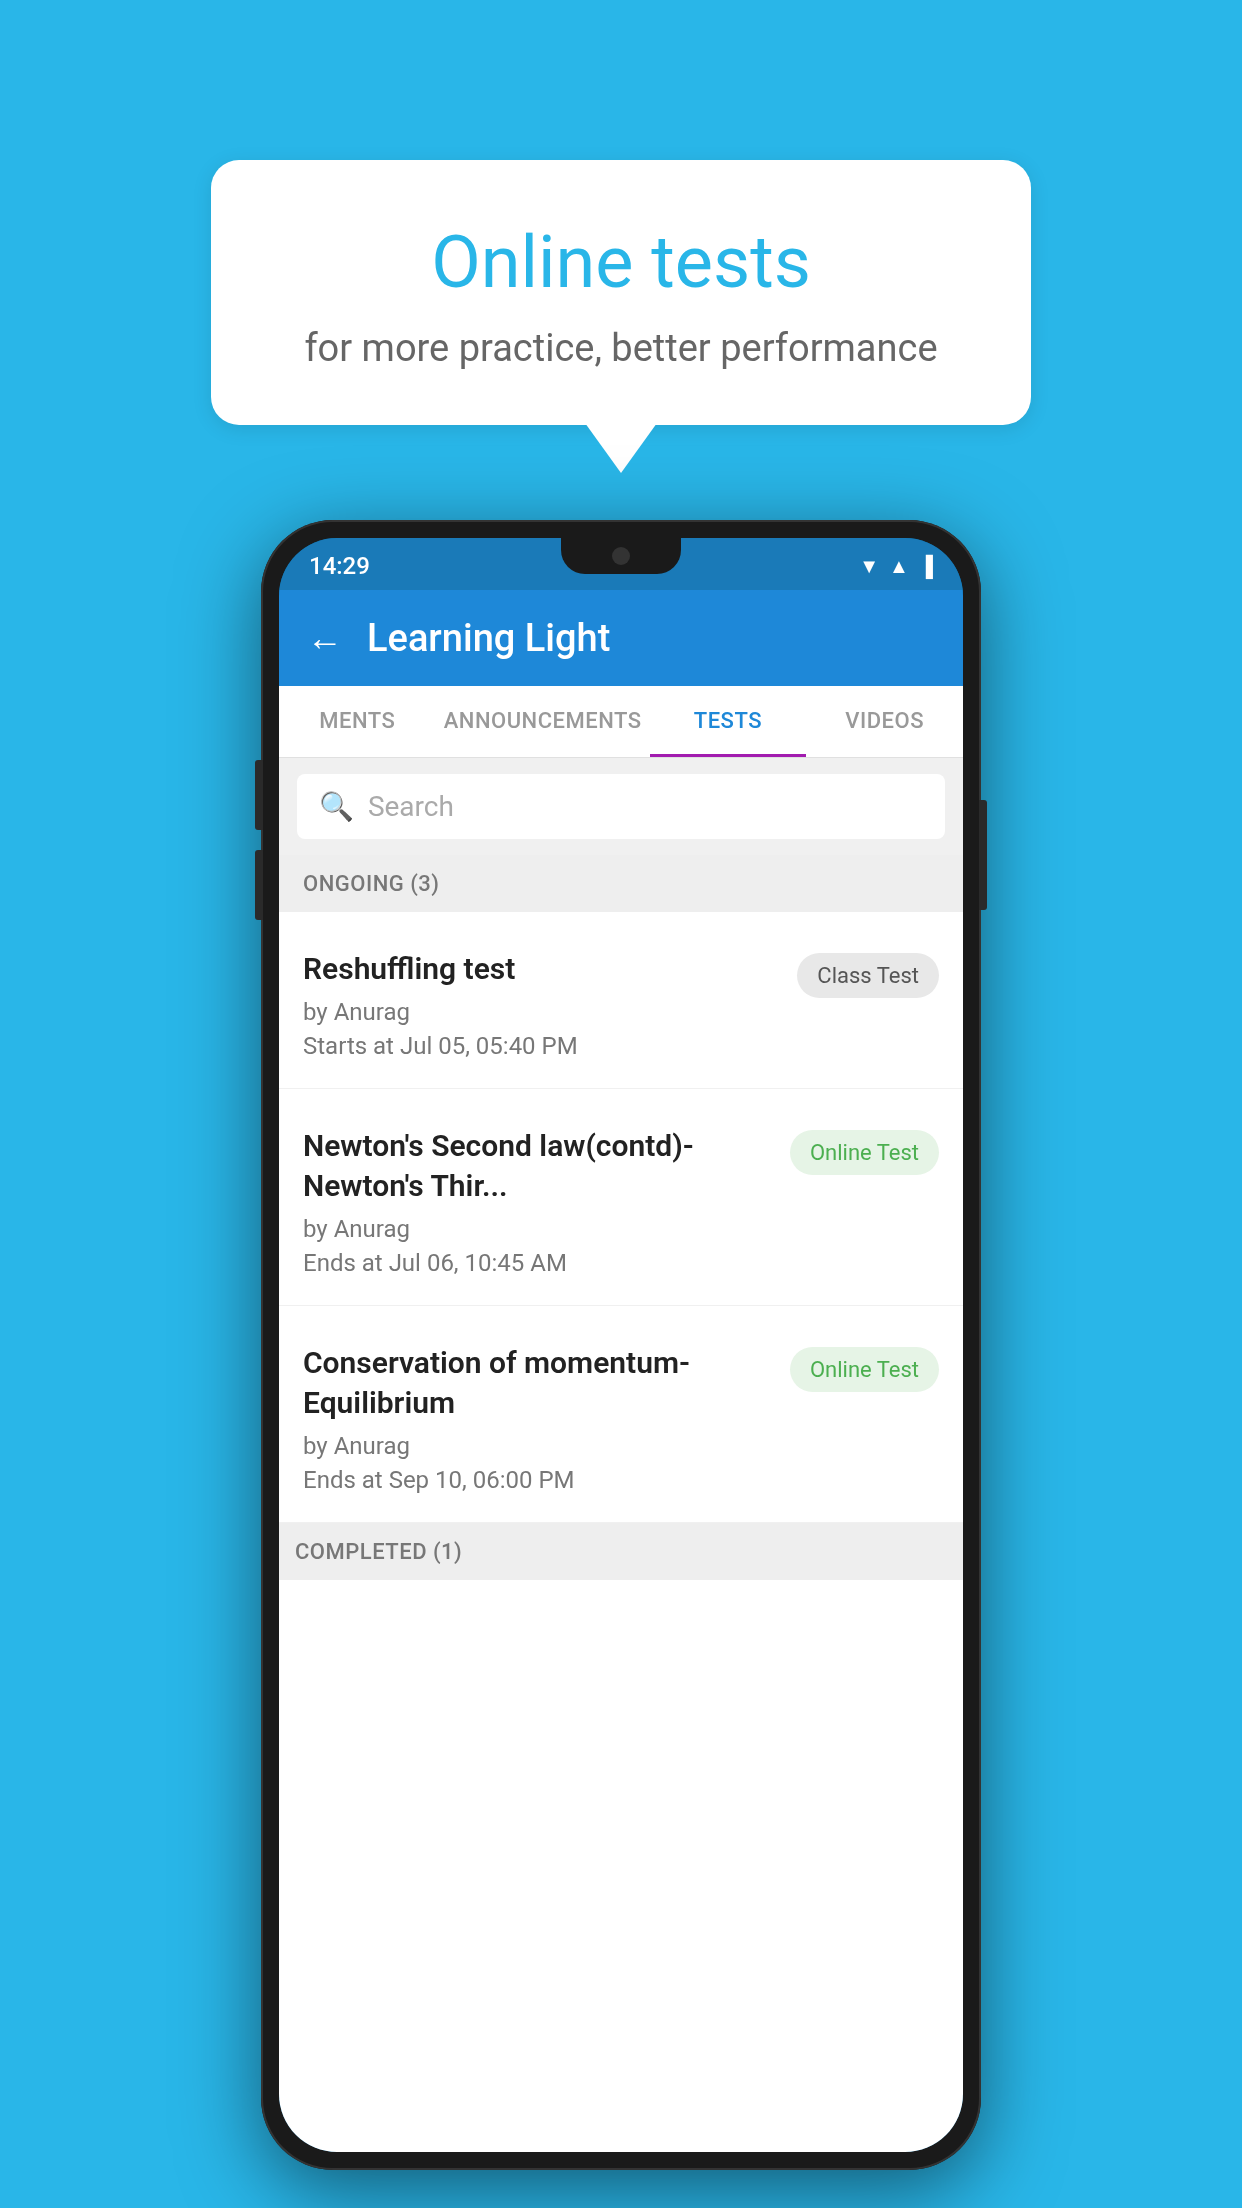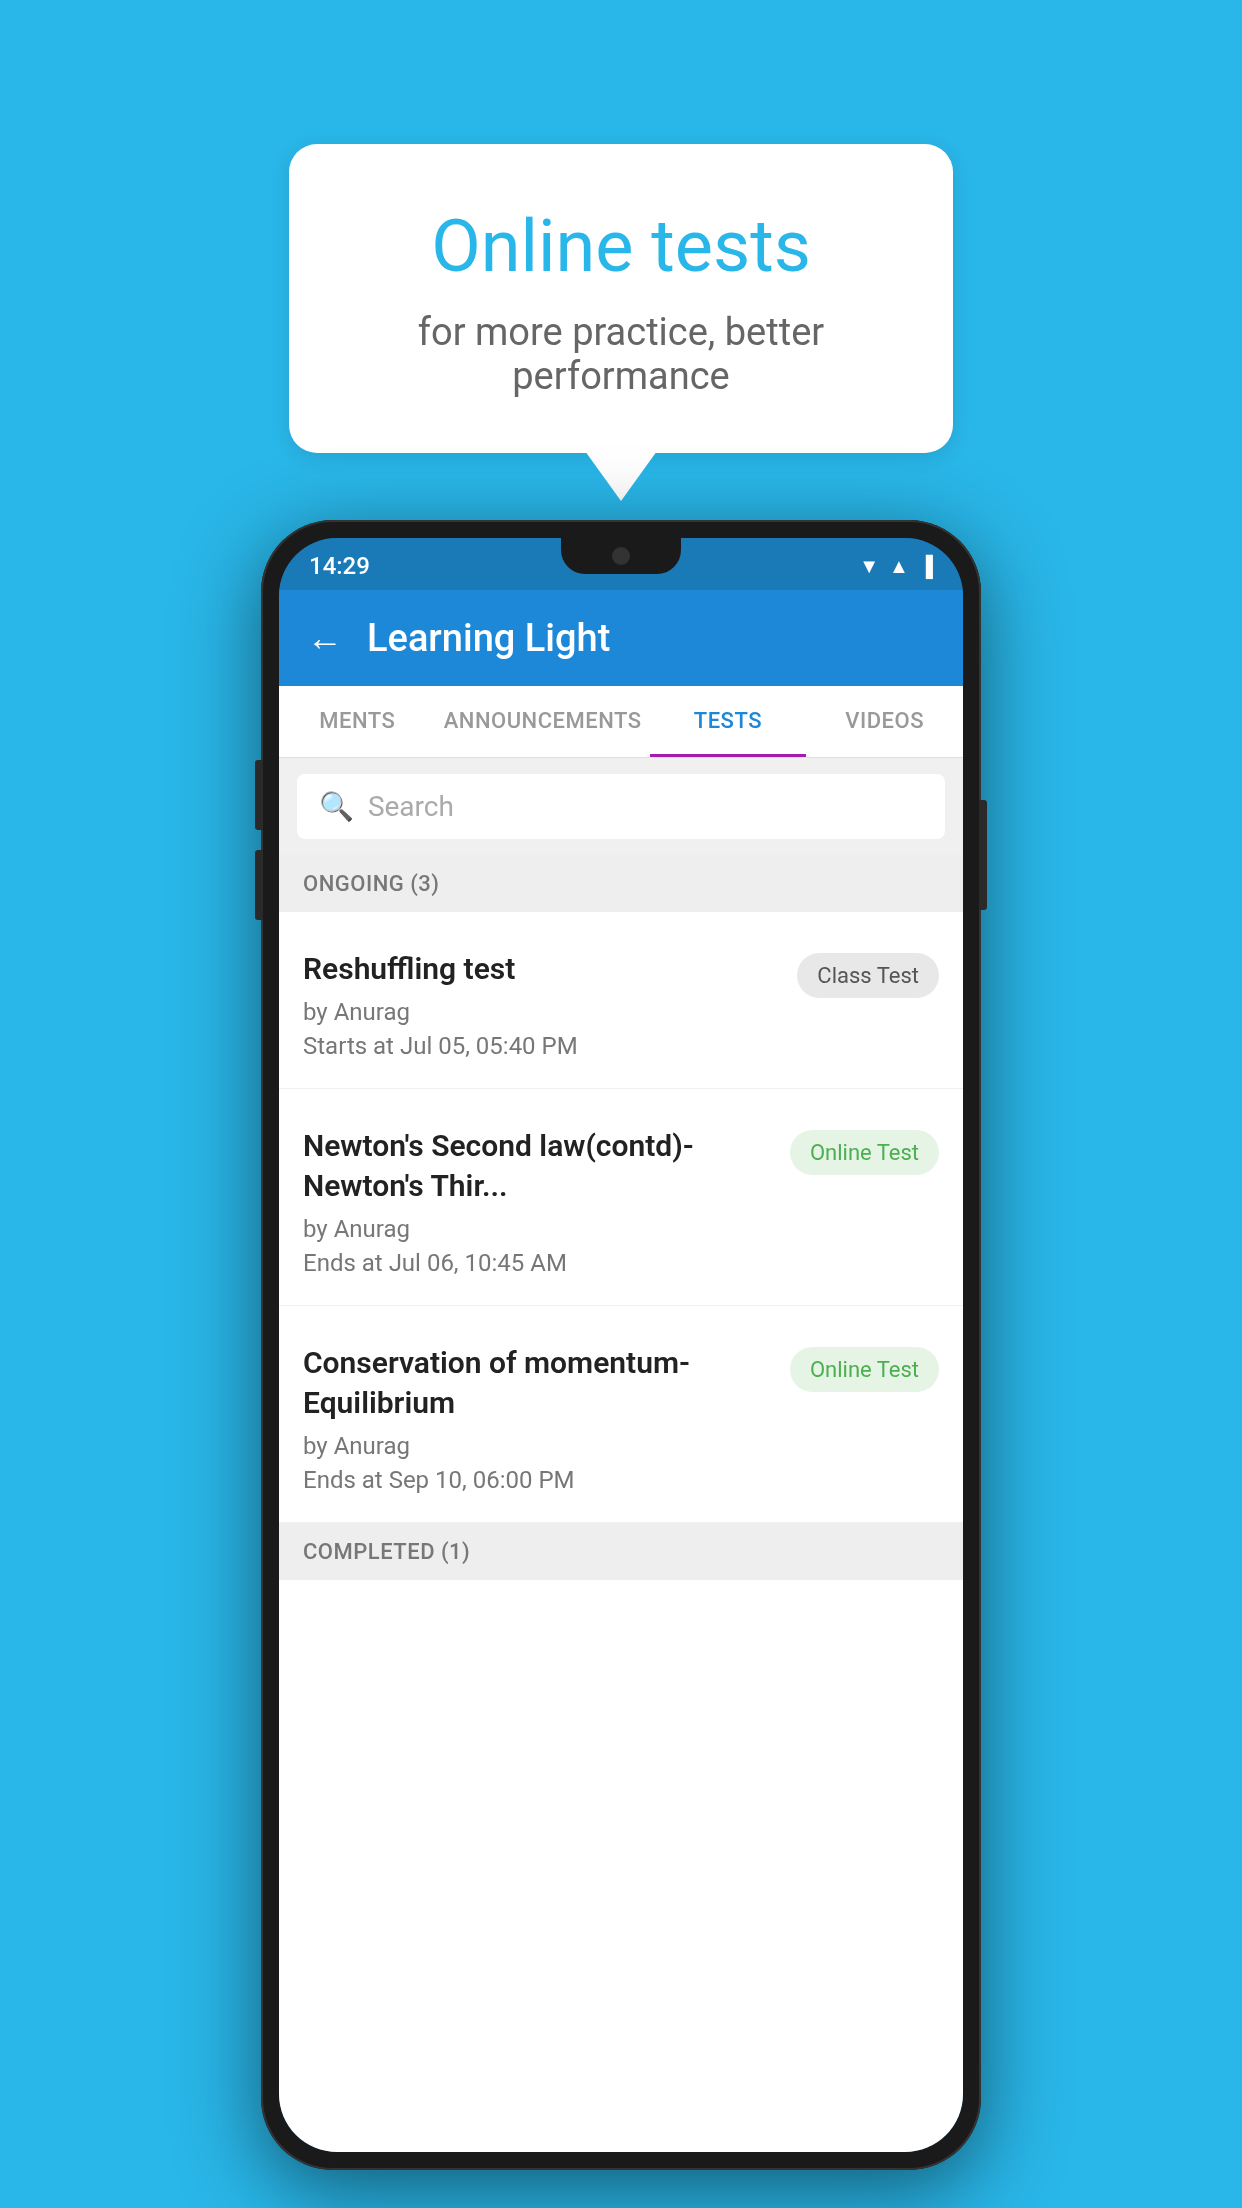--- a/index.html
+++ b/index.html
@@ -10,24 +10,24 @@
       height: 2208px;
       background-color: #29b6e8;
       font-family: 'Roboto', Arial, sans-serif;
       overflow: hidden;
       position: relative;
     }
 
     
     .speech-bubble-container {
       position: absolute;
-      top: 144px;
+      top: 160px;
       left: 50%;
       transform: translateX(-50%);
-      width: 664px;
+      width: 820px;
     }
 
     .speech-bubble {
       background: white;
       border-radius: 28px;
       padding: 60px 80px 55px;
       text-align: center;
       box-shadow: 0 4px 20px rgba(0,0,0,0.1);
       position: relative;
     }
@@ -285,21 +285,21 @@
     }
 
     .badge-online {
       background: #e6f4e6;
       color: #4caf50;
     }
 
     
     .completed-section {
       background: #eeeeee;
-      padding: 16px 24px;
+      padding: 16px 16px;
       font-size: 22px;
       color: #777;
       font-weight: 500;
       letter-spacing: 0.5px;
       text-transform: uppercase;
     }
 
     
     .side-button-left {
       position: absolute;

